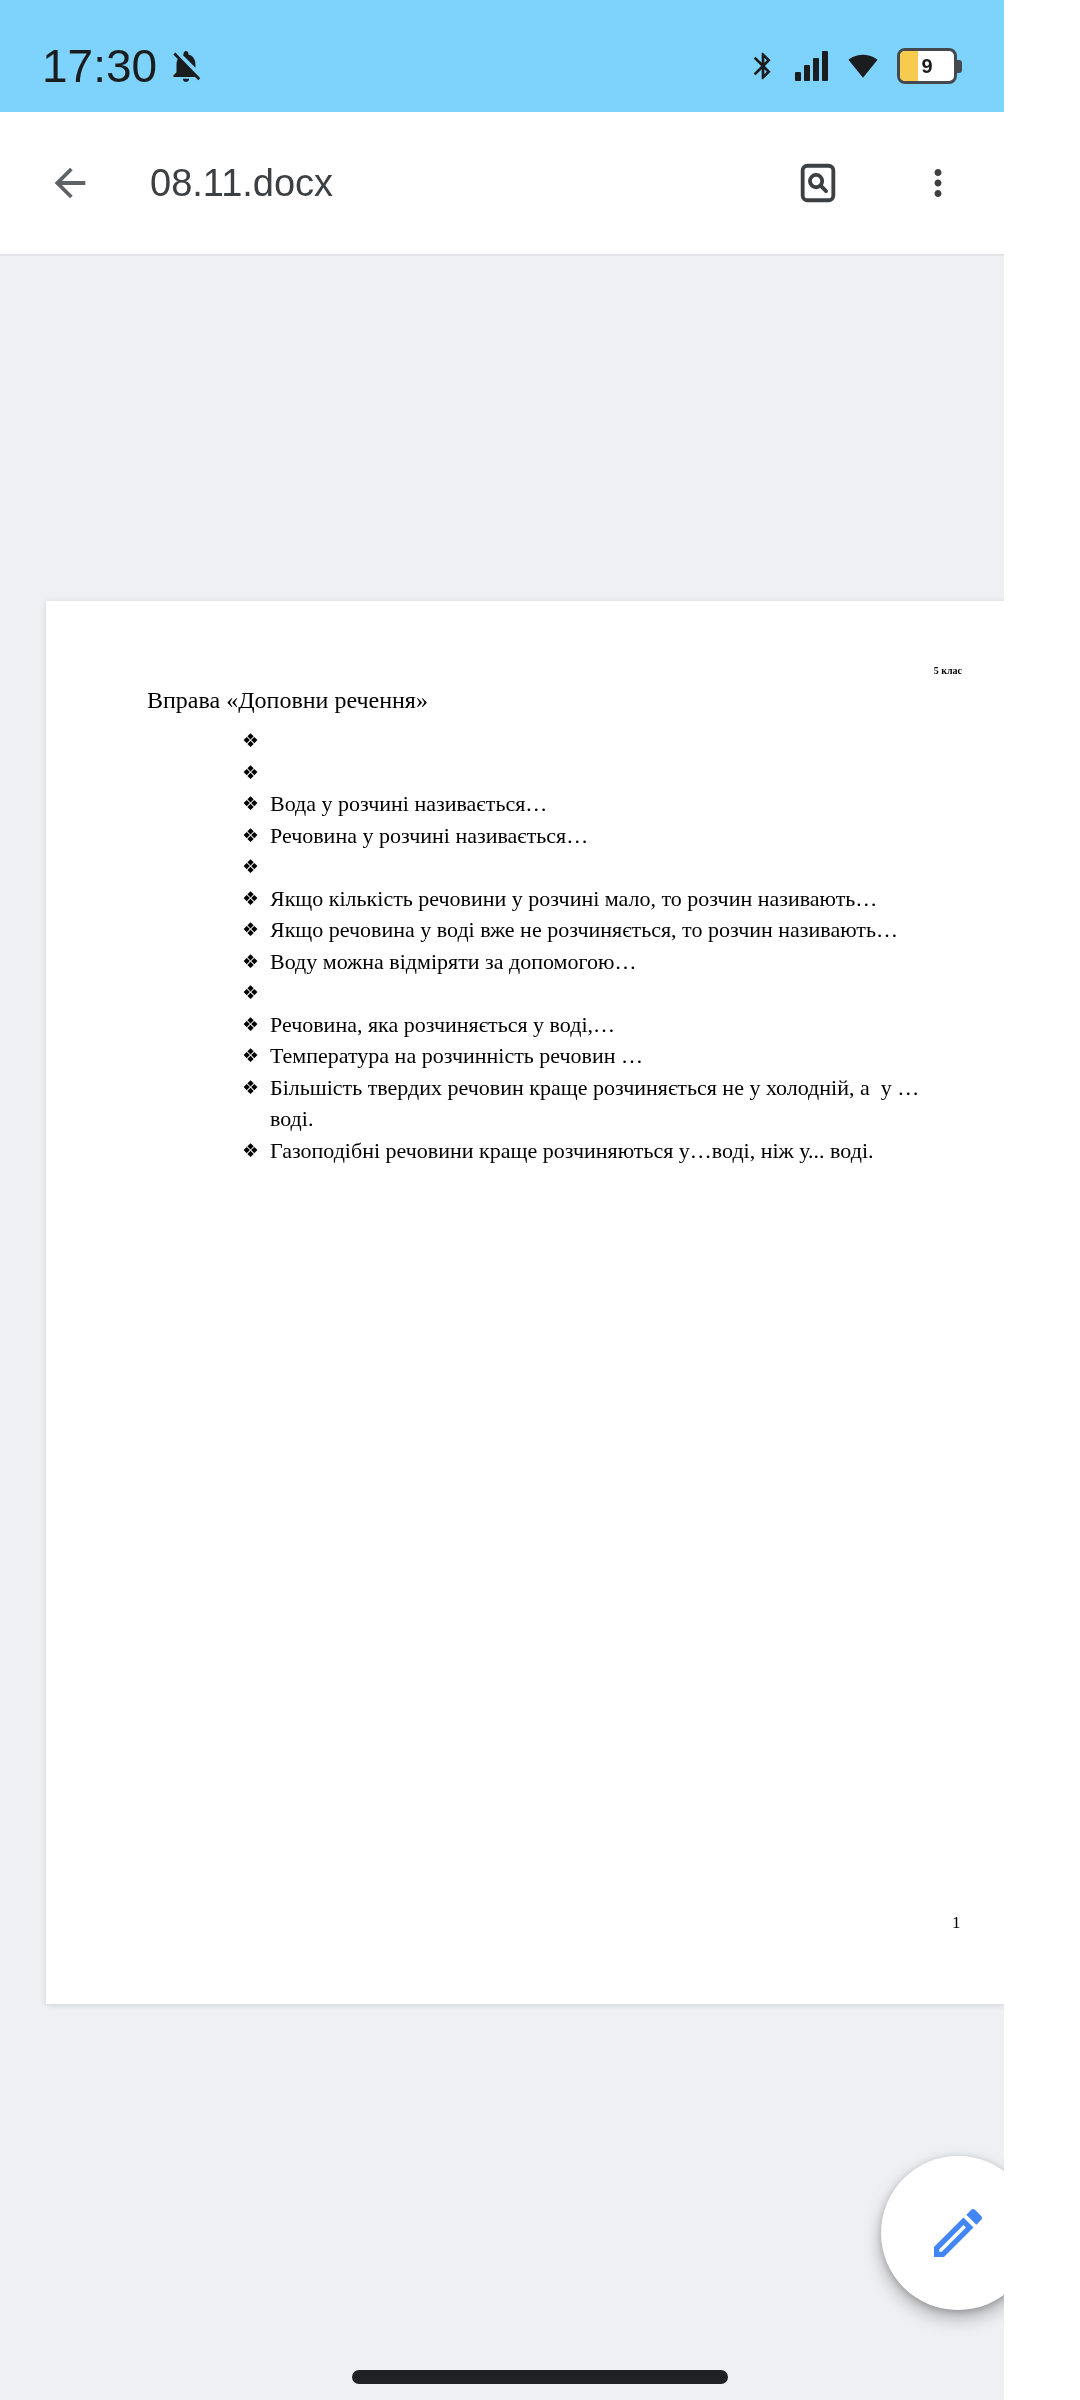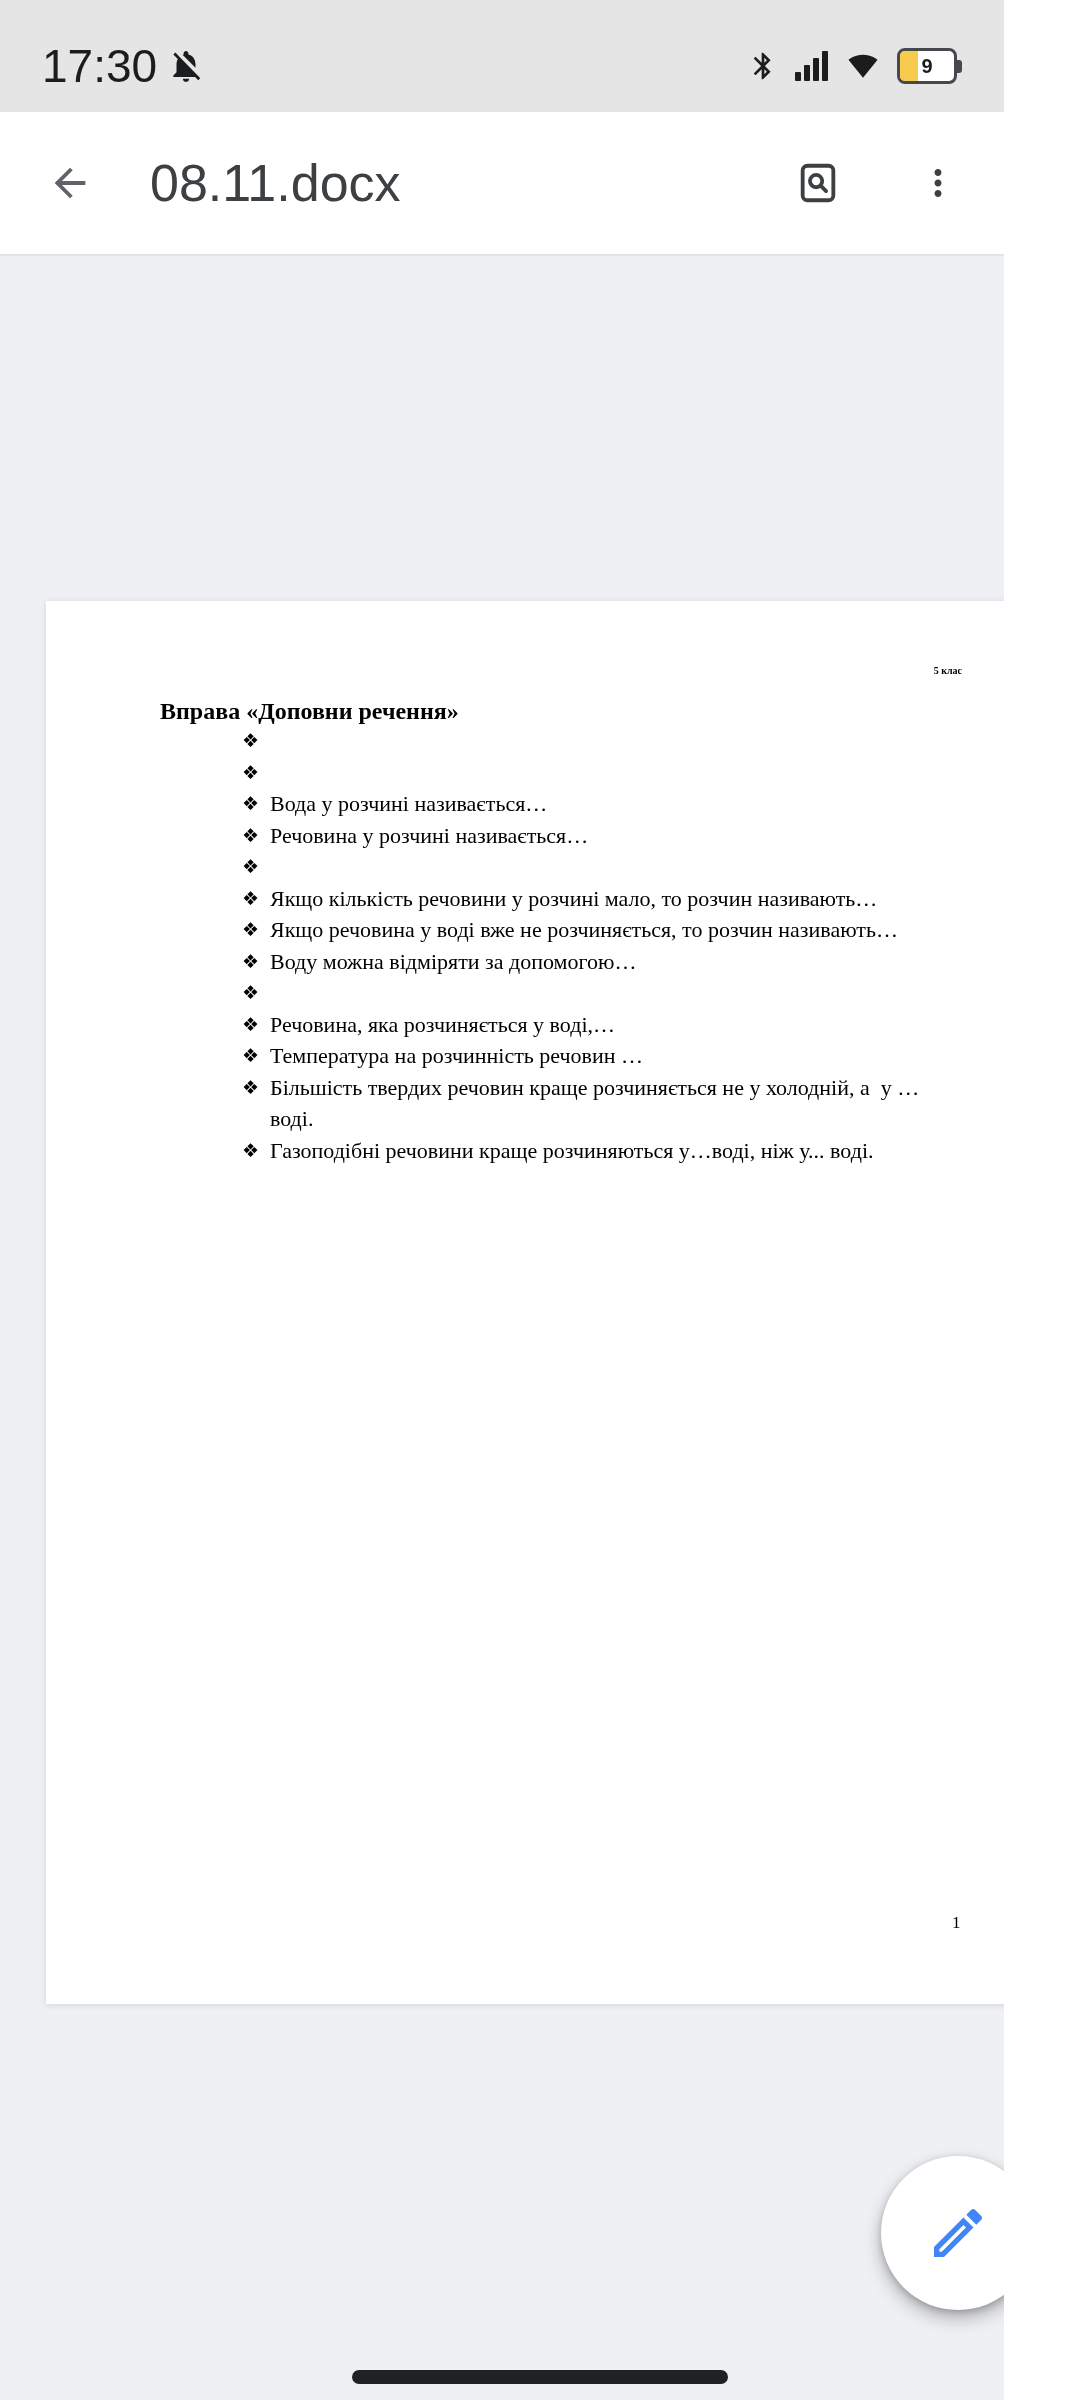--- a/index.html
+++ b/index.html
@@ -1,16 +1,16 @@
 <!DOCTYPE html>
 <html><head>
 <meta charset="utf-8">
 <style>
   html,body{margin:0;padding:0;background:#ffffff;}
-  .screen{position:relative;width:1004px;height:2400px;background:#e5e5e5;overflow:hidden;
+  .screen{position:relative;width:1004px;height:2400px;background:#7dd3fc;overflow:hidden;
           font-family:"Liberation Sans","DejaVu Sans",sans-serif;}
 
   
   .status-bar{position:absolute;top:20px;left:0;right:0;height:92px;display:flex;
               align-items:center;justify-content:space-between;padding:0 42px;box-sizing:border-box;}
   .status-left{display:flex;align-items:center;gap:10px;}
   .status-time{font-size:46px;color:#1b1c1e;}
   .status-right{display:flex;align-items:center;gap:16px;}
   .sicon{display:block;}
   .battery{display:flex;align-items:center;}
@@ -19,31 +19,31 @@
   .battery-fill{position:absolute;left:0;top:0;bottom:0;width:34%;background:#f7cb4d;}
   .battery-num{position:absolute;inset:0;display:flex;align-items:center;justify-content:center;
                font-size:20px;font-weight:700;color:#1b1c1e;}
   .battery-nub{width:5px;height:13px;background:#45484d;border-radius:0 3px 3px 0;}
 
   
   .app-bar{position:absolute;top:112px;left:0;right:0;height:142px;display:flex;align-items:center;
            padding:0 30px 0 34px;box-sizing:border-box;background:#ffffff;}
   .icon-btn{width:72px;height:72px;border:none;background:transparent;display:flex;align-items:center;
             justify-content:center;padding:0;cursor:pointer;border-radius:50%;}
-  .app-title{margin-left:44px;font-size:52px;color:#3c4043;white-space:nowrap;}
+  .app-title{margin-left:44px;font-size:38px;color:#3c4043;white-space:nowrap;}
   .app-bar-right{margin-left:auto;display:flex;align-items:center;gap:48px;}
   .app-divider{position:absolute;top:254px;left:0;right:0;height:2px;background:#e2e4e7;}
 
   
   .content{position:absolute;top:256px;left:0;right:0;bottom:0;background:#eff0f3;}
   .page{position:absolute;left:46px;top:345px;width:990px;height:1403px;background:#ffffff;
         box-shadow:0 1px 6px rgba(0,0,0,0.12);
         font-family:"Liberation Serif","DejaVu Serif",serif;color:#000000;}
   .corner-label{position:absolute;top:64px;right:74px;font-size:10px;font-weight:700;}
-  .doc-heading{position:absolute;top:86px;left:114px;font-size:24px;font-weight:700;margin-top:11px;}
+  .doc-heading{position:absolute;top:86px;left:101px;font-size:24px;font-weight:400;}
   .bullet-list{position:absolute;top:124px;left:196px;width:724px;margin:0;padding:0;list-style:none;}
   .bullet-item{display:flex;align-items:flex-start;font-size:22px;line-height:31.5px;}
   .bullet{flex:0 0 28px;font-size:19px;line-height:31.5px;}
   .btext{white-space:pre-wrap;}
   .page-num{position:absolute;top:1312px;left:906px;font-size:17px;}
 
   
   .fab{position:absolute;left:881px;top:2156px;width:154px;height:154px;border-radius:50%;
        background:#ffffff;border:none;cursor:pointer;display:flex;align-items:center;justify-content:center;
        box-shadow:0 8px 18px rgba(0,0,0,0.28),0 2px 6px rgba(0,0,0,0.18);}

